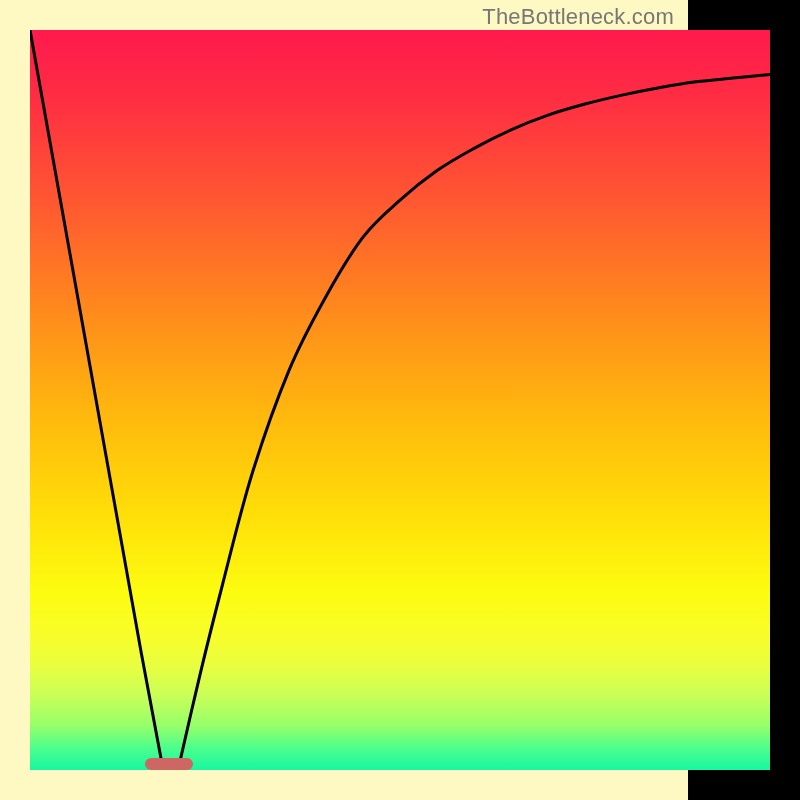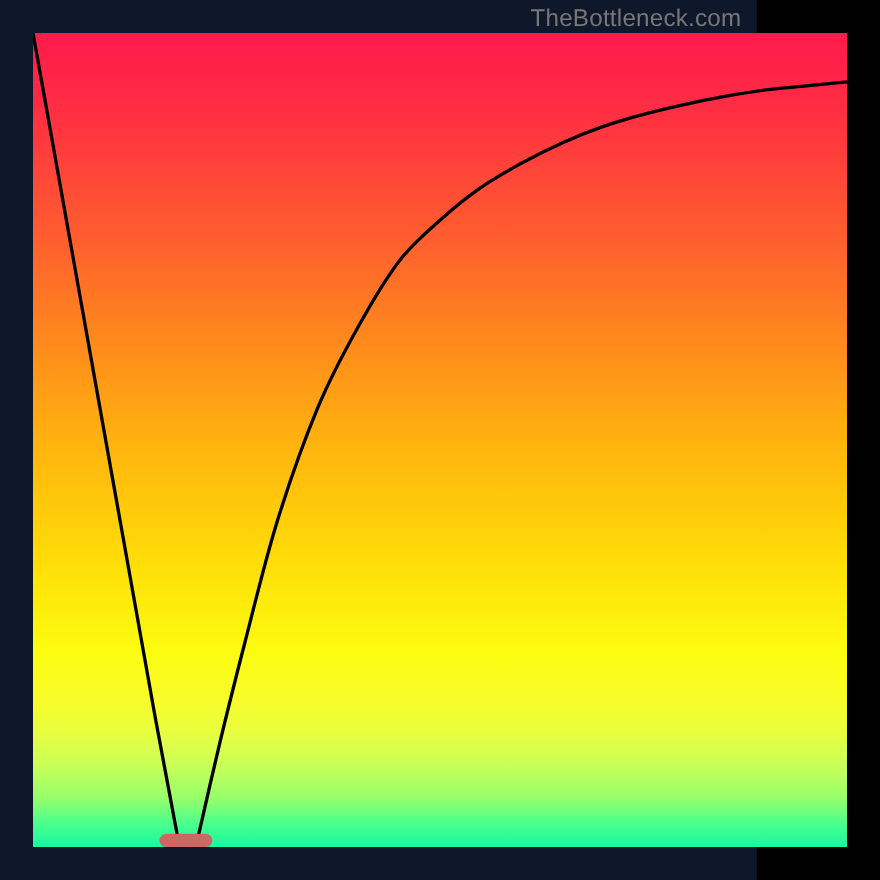--- a/index.html
+++ b/index.html
@@ -7,21 +7,21 @@
     padding: 0;
     width: 800px;
     height: 800px;
     background: #000;
     overflow: hidden;
   }
   .frame {
     position: relative;
     width: 688px;
     height: 800px;
-    background: #0f172a;
+    background: #fef9c3;
   }
   .plot {
     position: absolute;
     left: 30px;
     top: 30px;
     width: 740px;
     height: 740px;
     background: linear-gradient(to bottom,
       #ff1a4d 0%,
       #ff2a44 8%,

